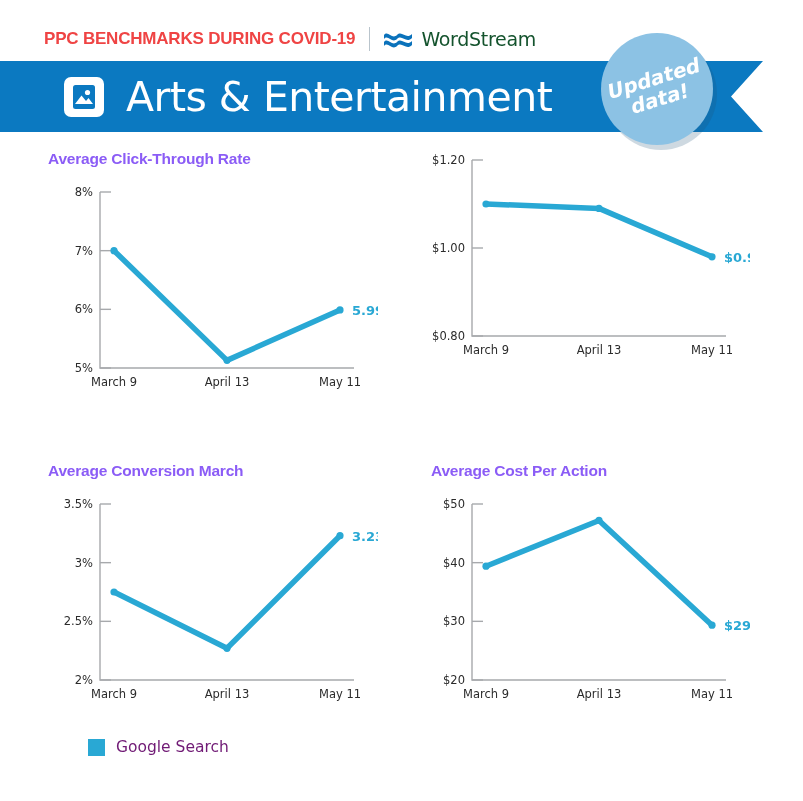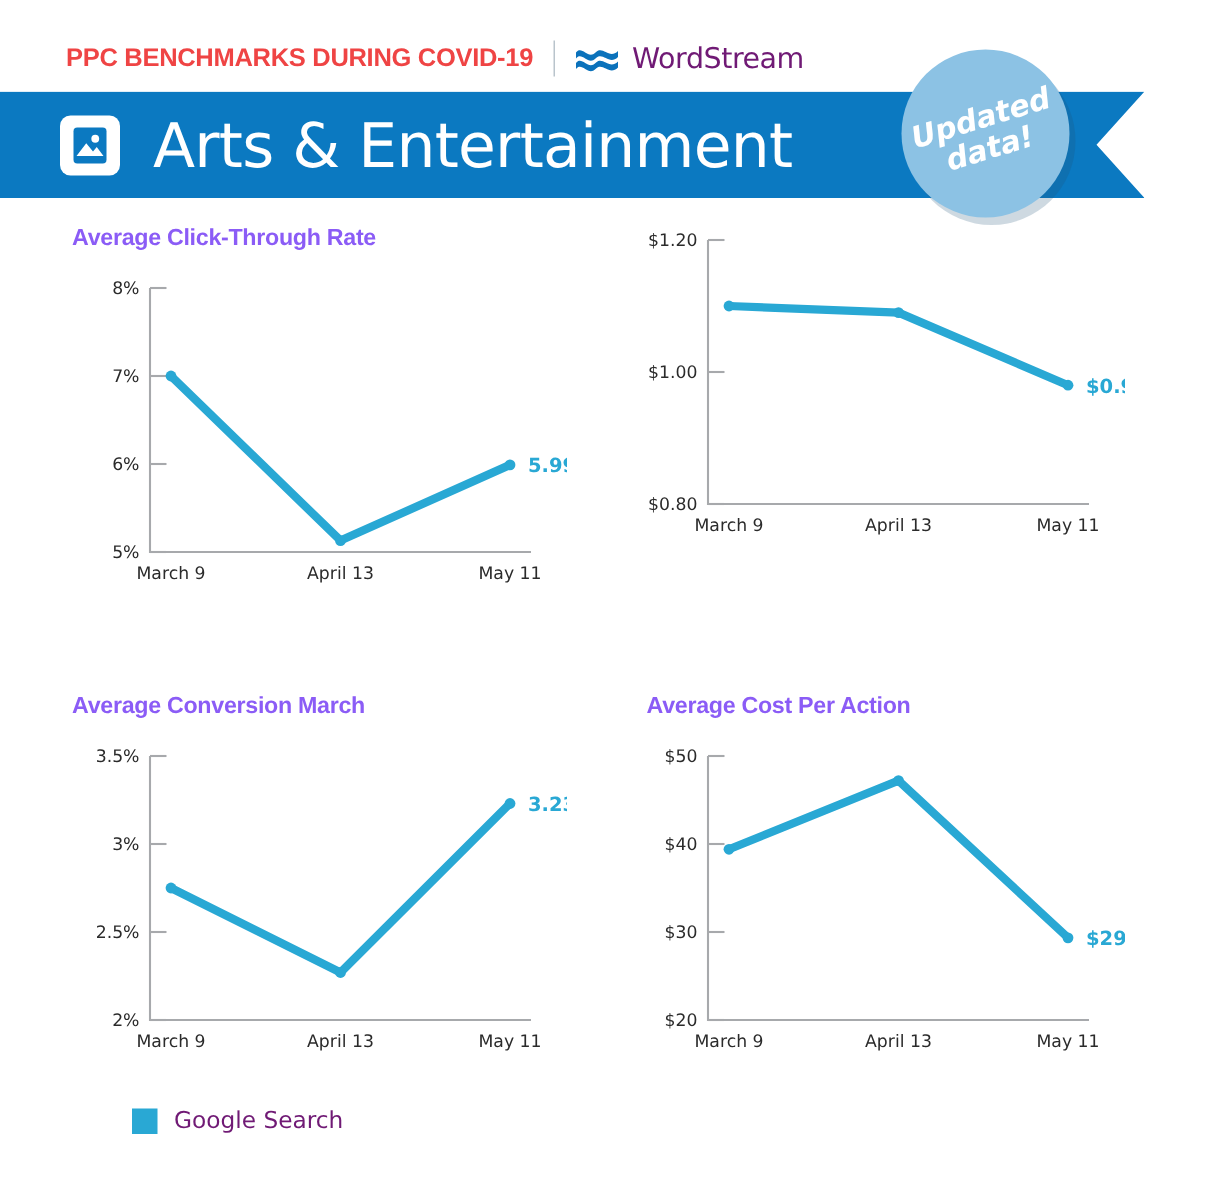--- a/index.html
+++ b/index.html
@@ -20,34 +20,34 @@
   .kicker {
     font-size: 17px; font-weight: bold; color: #ef4444;
     letter-spacing: -0.2px; white-space: nowrap;
   }
   .kicker-divider {
     width: 1px; height: 24px; background: #b9c4cc; margin: 0 13px 0 14px;
   }
   .ws-logo { display: flex; align-items: center; }
   .ws-waves { margin-right: 8px; display: block; }
   .ws-name {
-    font-size: 19px; color: #701a75; letter-spacing: -0.3px;
+    font-size: 19px; color: #14532d; letter-spacing: -0.3px;
     font-family: "DejaVu Sans", sans-serif;
   }
 
   
   .banner-wrap { position: absolute; left: 0; top: 61px; width: 803px; height: 71px; }
   .banner {
     position: absolute; left: 0; top: 0; width: 763px; height: 71px;
     background: #0b79c1;
     clip-path: polygon(0 0, 763px 0, 731px 35.5px, 763px 71px, 0 71px);
   }
   .banner-inner {
     position: absolute; left: 0; top: 0; height: 71px;
-    display: flex; align-items: center; padding-left: 40px;
+    display: flex; align-items: center; padding-left: 64px;
   }
   .cat-icon {
     width: 40px; height: 40px; background: #ffffff; border-radius: 7px;
     display: flex; align-items: center; justify-content: center; flex: none;
   }
   .banner-title {
     color: #ffffff; font-size: 41px; font-weight: normal;
     margin-left: 22px; letter-spacing: -0.5px; white-space: nowrap;
     font-family: "DejaVu Sans", sans-serif;
   }

